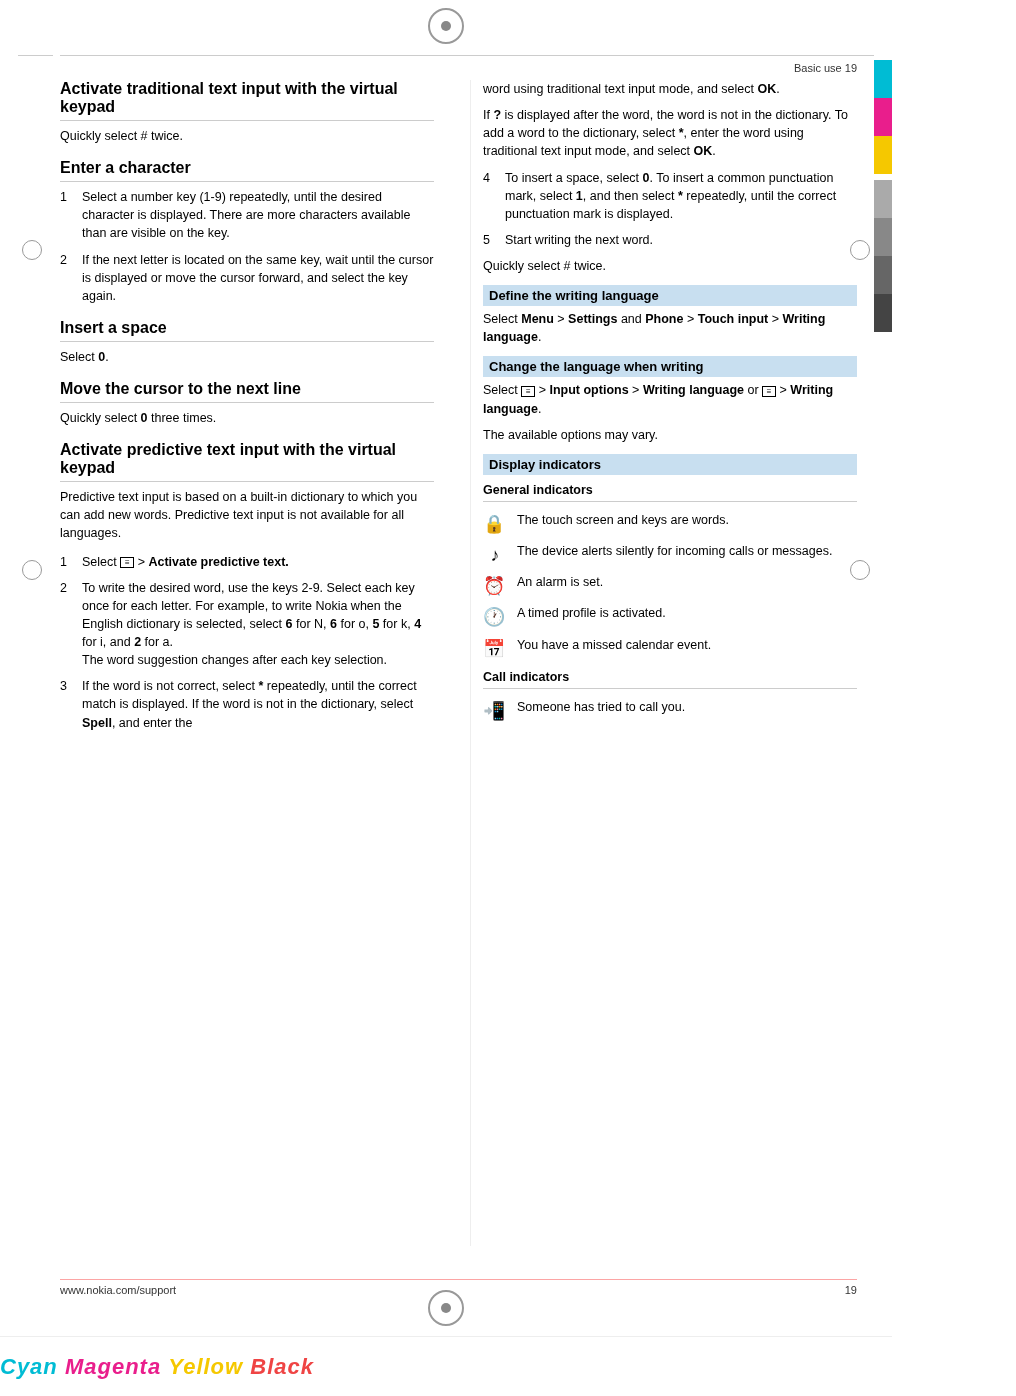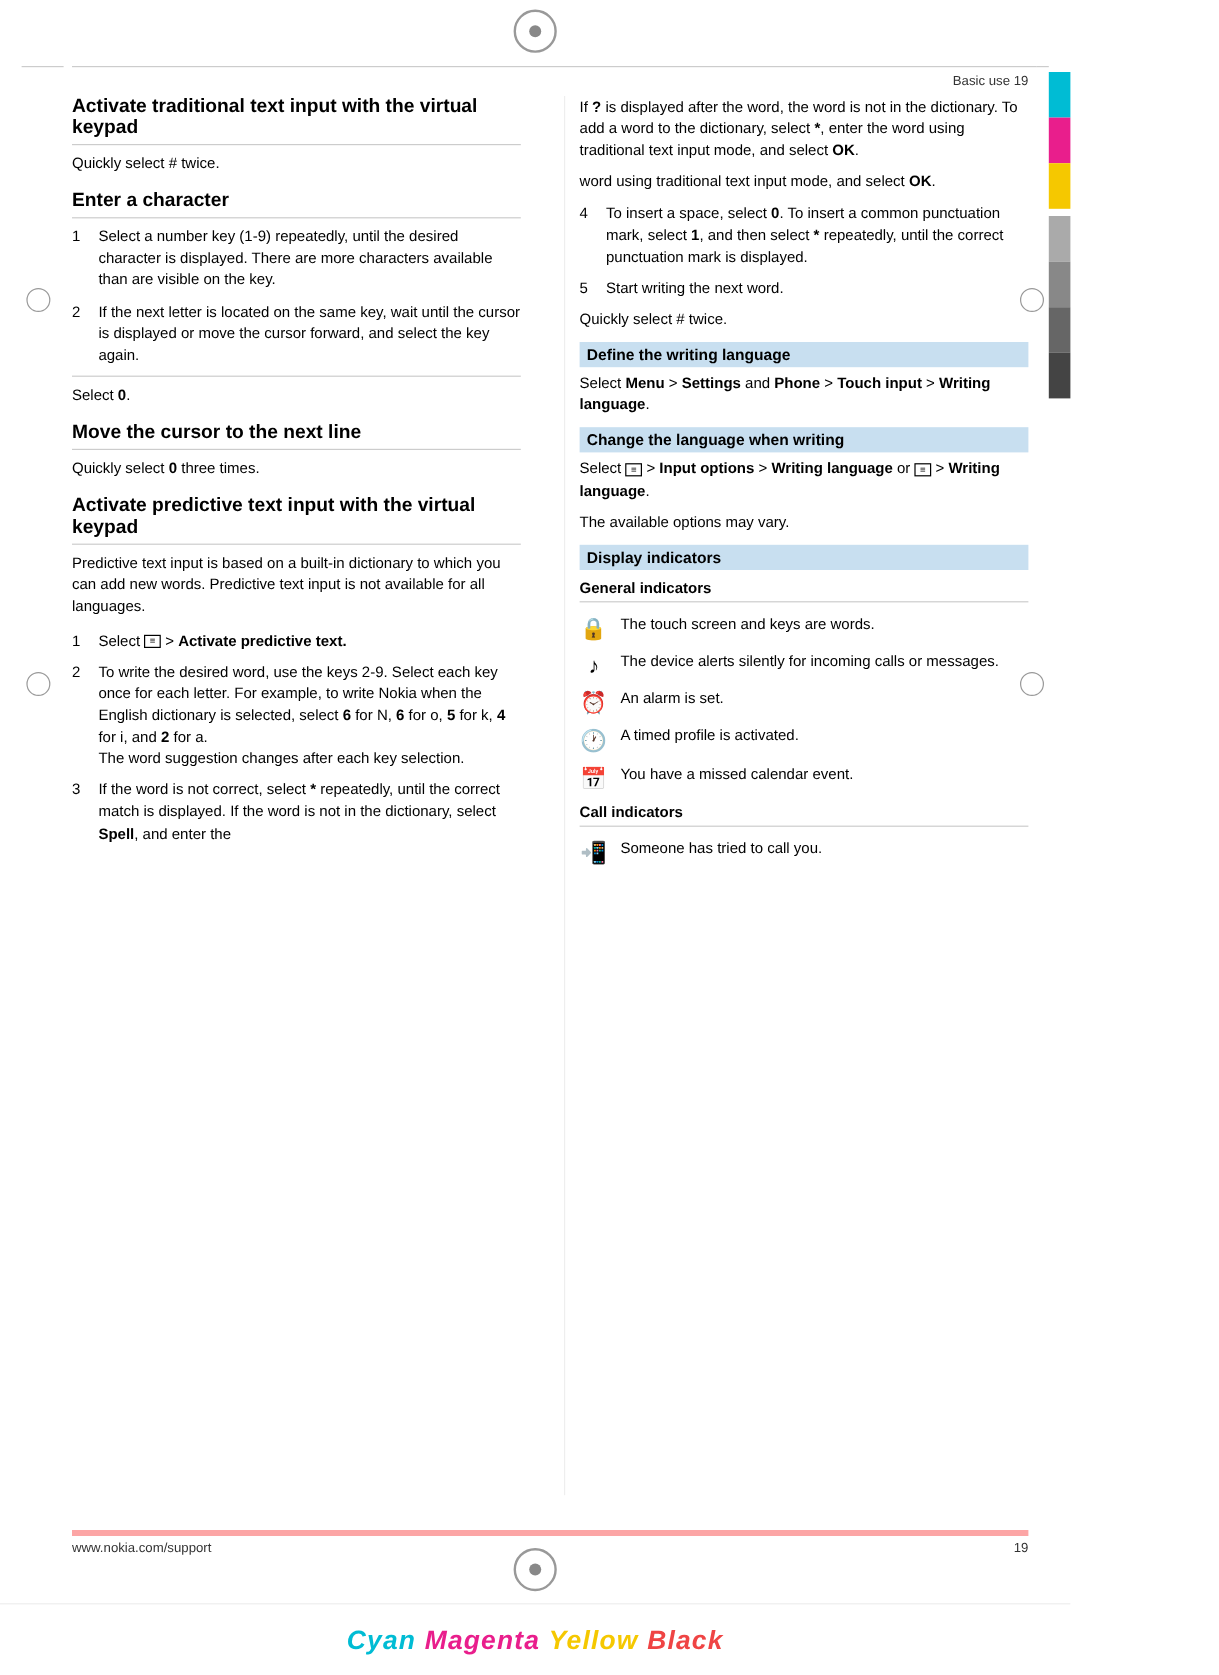--- a/index.html
+++ b/index.html
@@ -182,36 +182,35 @@
 
     
     .footer {
       position: absolute;
       bottom: 100px;
       left: 60px;
       right: 35px;
       display: flex;
       justify-content: space-between;
       align-items: center;
-      border-top: 5px solid #fca5a5;
+      border-top: 1px solid #fca5a5;
       padding-top: 4px;
       font-size: 11px;
       color: #333;
     }
 
     
     .cmyk-bar {
       position: absolute;
       bottom: 0;
       left: 0;
       right: 0;
       height: 60px;
       display: flex;
       align-items: center;
-      justify-content: center;
       gap: 0;
       background: #fff;
       border-top: 1px solid #eee;
     }
     .cmyk-text {
       font-size: 22px;
       font-weight: bold;
       font-style: italic;
       letter-spacing: 1px;
     }
@@ -353,20 +352,21 @@
         <li>
           <span class="num">1</span>
           <span class="text">Select a number key (1-9) repeatedly, until the desired character is displayed. There are more characters available than are visible on the key.</span>
         </li>
         <li>
           <span class="num">2</span>
           <span class="text">If the next letter is located on the same key, wait until the cursor is displayed or move the cursor forward, and select the key again.</span>
         </li>
       </ol>
 
+      <div class="section-title">Insert a space</div>
       <hr class="section-divider">
       <div class="section-body">Select <b>0</b>.</div>
 
       <div class="section-title">Move the cursor to the next line</div>
       <hr class="section-divider">
       <div class="section-body">Quickly select <b>0</b> three times.</div>
 
       <div class="section-title">Activate predictive text input with the virtual keypad</div>
       <hr class="section-divider">
       <div class="section-body">Predictive text input is based on a built-in dictionary to which you can add new words. Predictive text input is not available for all languages.</div>
@@ -381,23 +381,23 @@
         </li>
         <li>
           <span class="num">3</span>
           <span class="text">If the word is not correct, select <b>*</b> repeatedly, until the correct match is displayed. If the word is not in the dictionary, select <b>Spell</b>, and enter the</span>
         </li>
       </ol>
     </div>
 
     <div class="right-column">
 
+      <div class="right-cont-text">word using traditional text input mode, and select <b>OK</b>.</div>
+
       <div class="right-cont-text">If <b>?</b> is displayed after the word, the word is not in the dictionary. To add a word to the dictionary, select <b>*</b>, enter the word using traditional text input mode, and select <b>OK</b>.</div>
-
-      <div class="right-cont-text">word using traditional text input mode, and select <b>OK</b>.</div>
 
       <ol class="num-list">
         <li>
           <span class="num">4</span>
           <span class="text">To insert a space, select <b>0</b>. To insert a common punctuation mark, select <b>1</b>, and then select <b>*</b> repeatedly, until the correct punctuation mark is displayed.</span>
         </li>
         <li>
           <span class="num">5</span>
           <span class="text">Start writing the next word.</span>
         </li>

